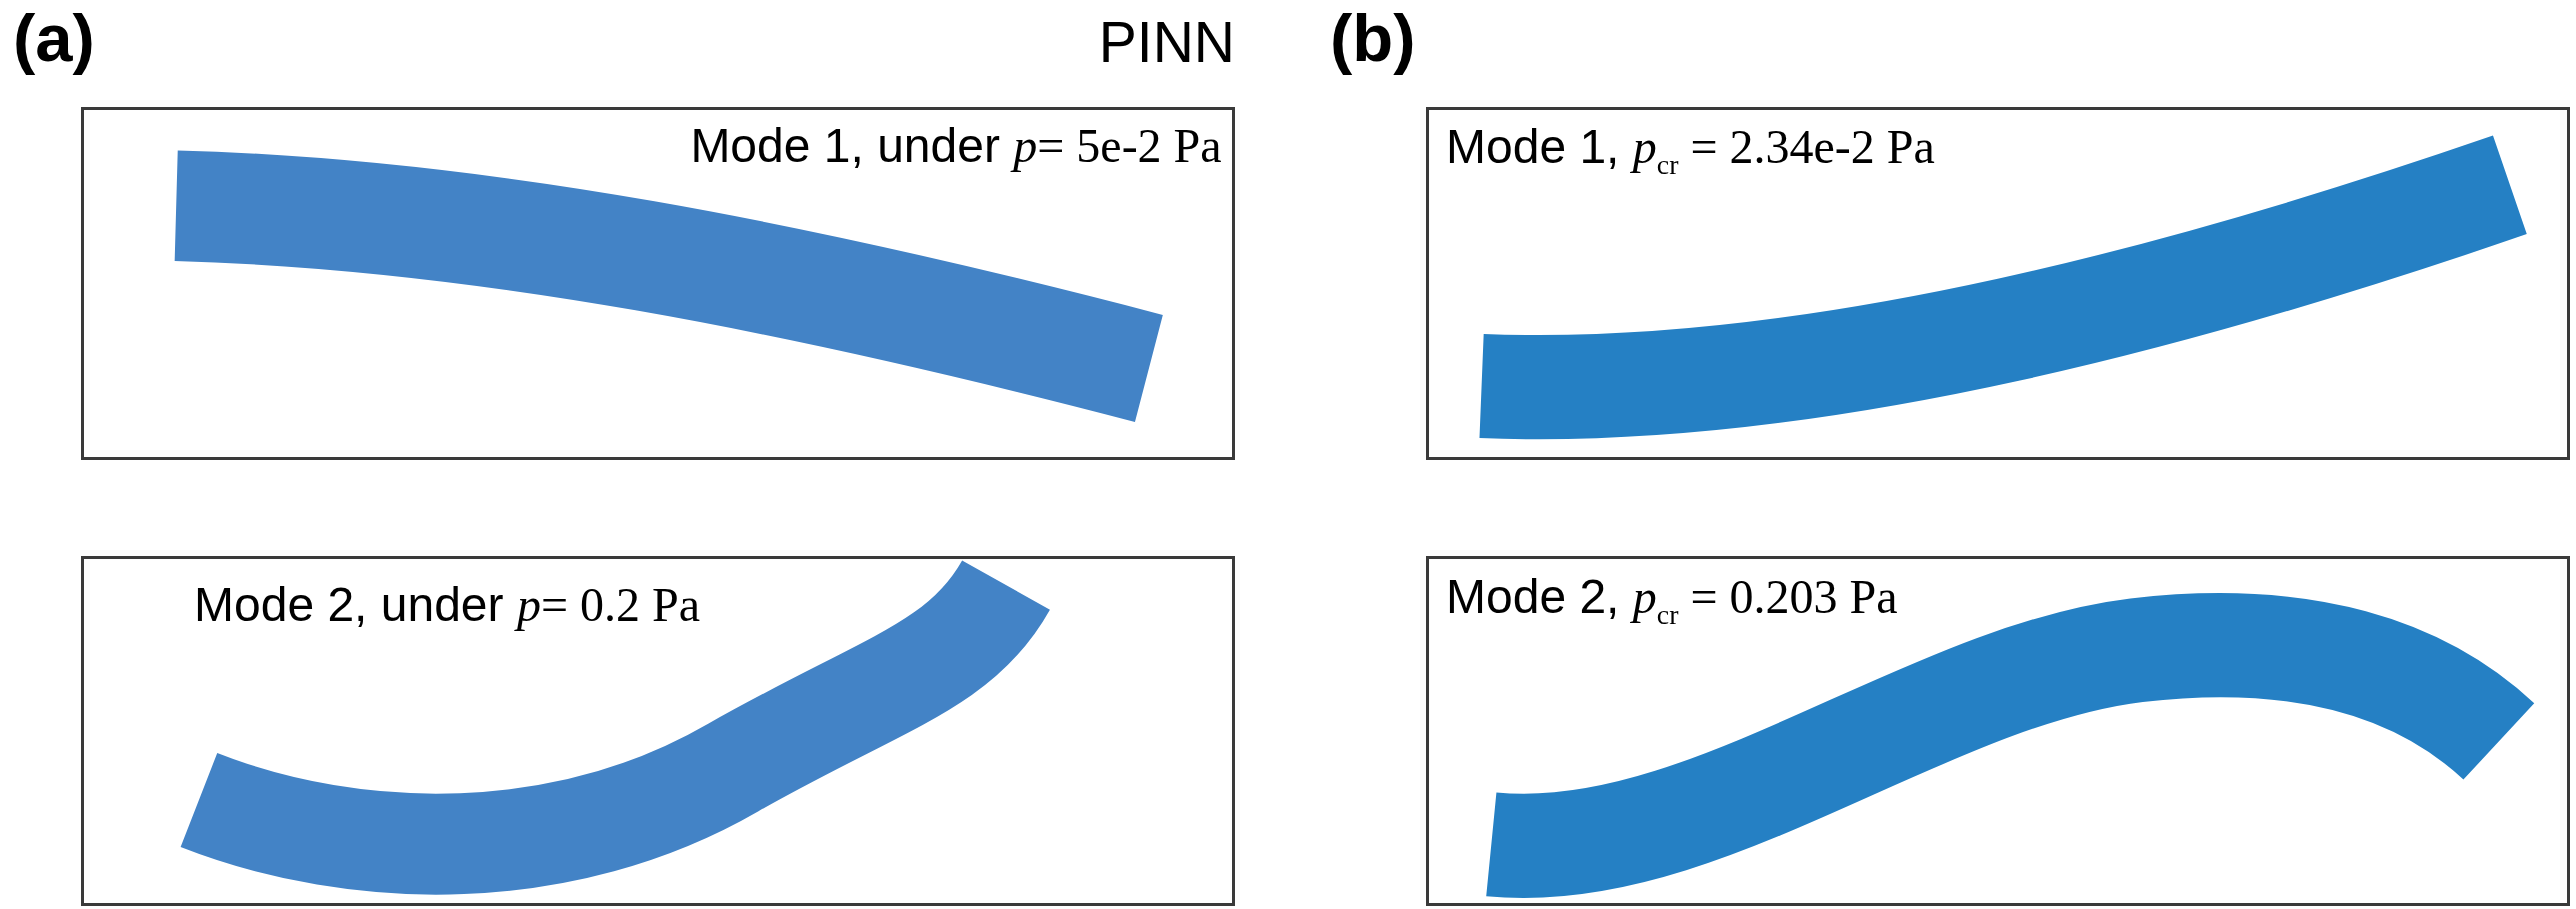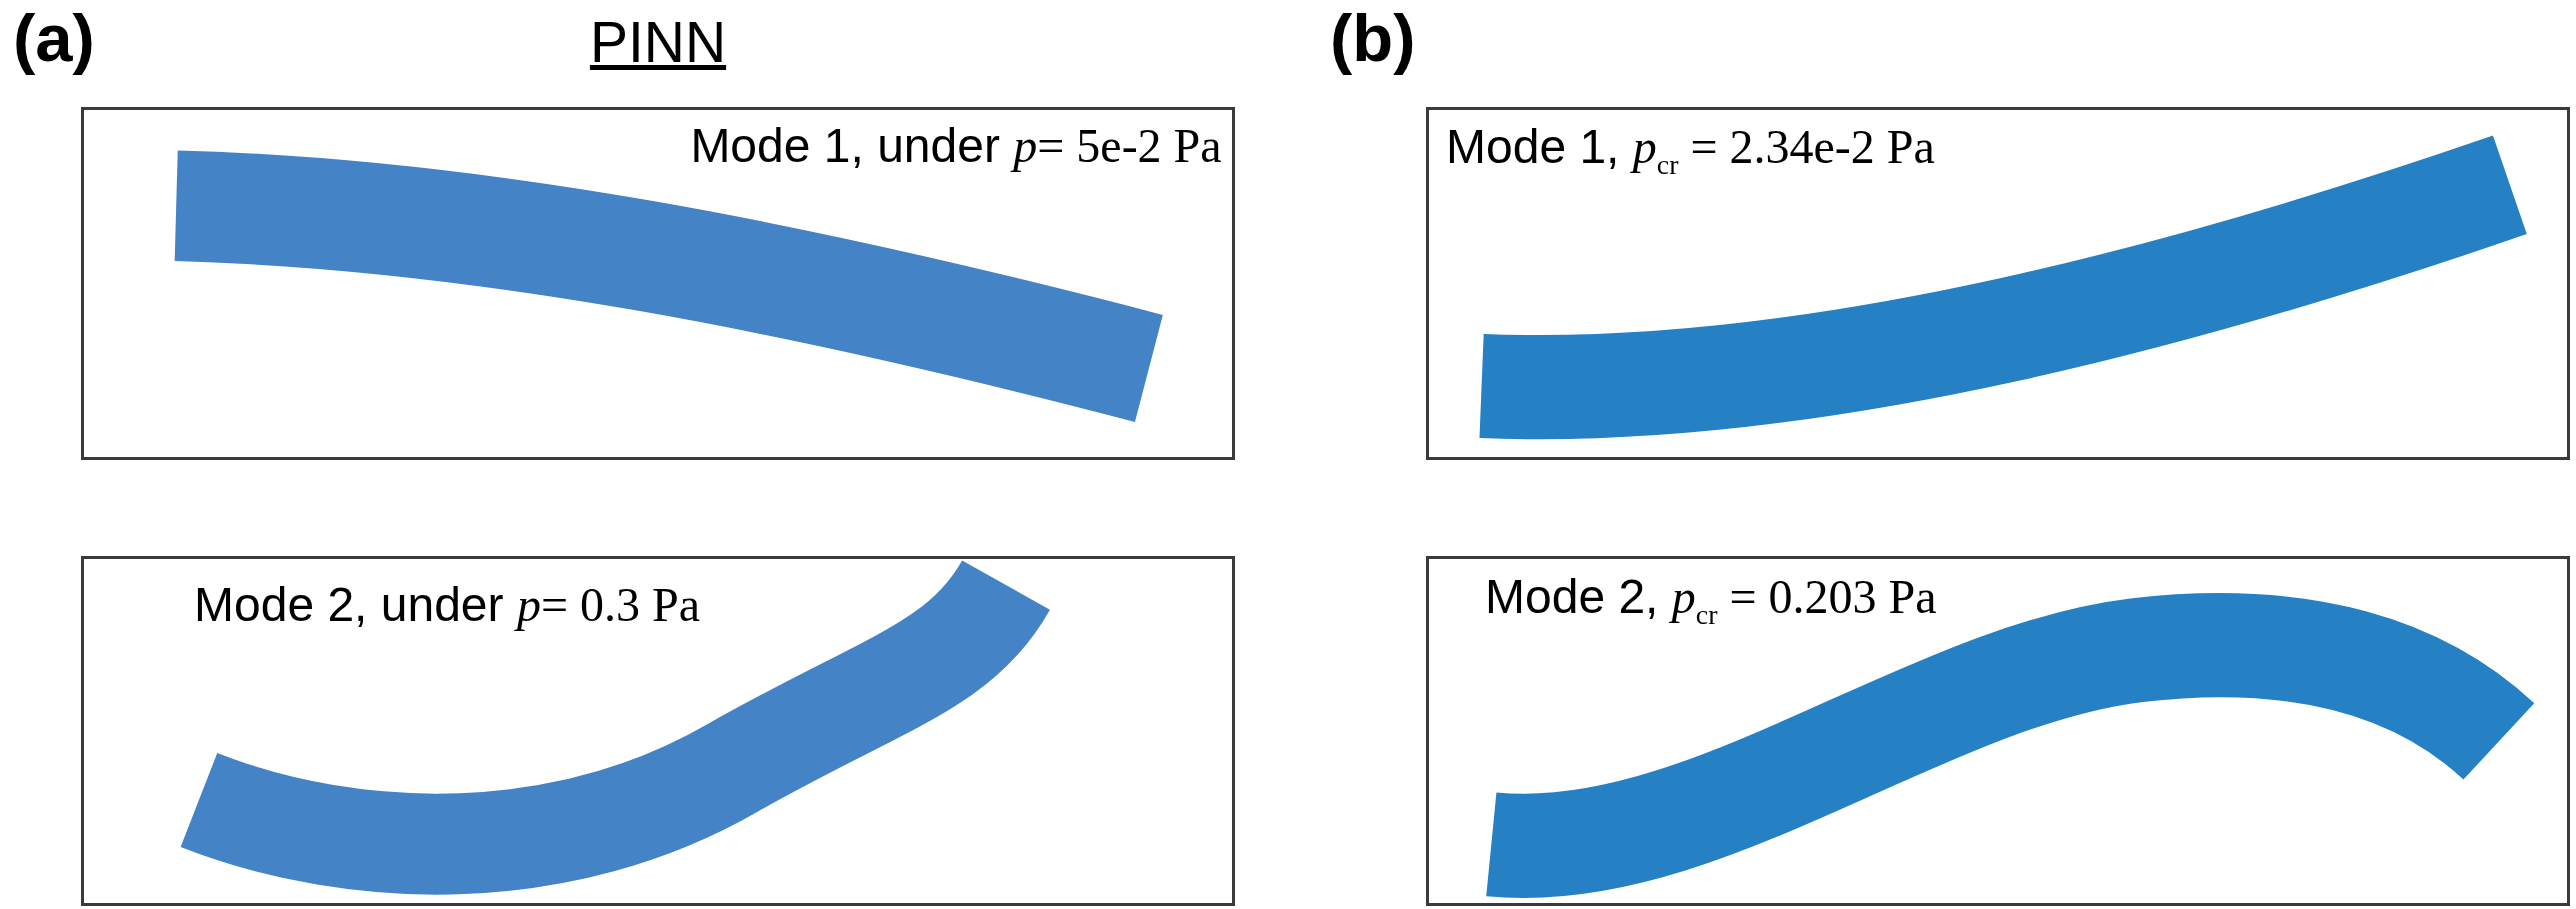--- a/index.html
+++ b/index.html
@@ -18,22 +18,21 @@
     line-height:1;
     top:3.9px;
   }
   #label-a{left:13px;}
   #label-b{left:1330px;}
   .col-title{
     position:absolute;
     top:14.3px;
     font-size:57px;
     line-height:1;
-    text-align:center;
-    text-decoration:underline;
+    text-align:right;
   }
   #title-pinn{left:81px;width:1154px;}
   #title-fem{left:1426px;width:1144px;}
   .panel{
     position:absolute;
     border:3.9px solid #3a3a3a;
     background:#ffffff;
     overflow:hidden;
     box-sizing:border-box;
   }
@@ -48,21 +47,21 @@
   .caption{
     position:absolute;
     font-size:48px;
     line-height:1.15;
     white-space:nowrap;
     z-index:2;
   }
   #cap-a1{top:7.8px;right:10.4px;}
   #cap-a2{top:18px;left:110px;}
   #cap-b1{top:9px;left:17px;}
-  #cap-b2{top:10.4px;left:17px;margin-left:39px;}
+  #cap-b2{top:10.4px;left:17px;}
   .cap-sans{font-family:"Liberation Sans",sans-serif;}
   .cap-var{font-family:"Liberation Serif",serif;font-style:italic;}
   .cap-sub{font-family:"Liberation Serif",serif;font-size:0.58em;vertical-align:-0.38em;}
   .cap-eq{font-family:"Liberation Serif",serif;}
 </style>
 </head>
 <body>
 
 <div id="page" style="background: rgb(255, 255, 255);">
 
@@ -75,21 +74,21 @@
     <svg class="beam-svg" viewBox="0 0 1768 533" preserveAspectRatio="none">
       <path d="M 142,147 C 610,160 1100,256 1640,397" fill="none" stroke-width="170" stroke-linecap="butt" stroke="#4383c6"></path>
     </svg>
     <div id="cap-a1" class="caption"><span class="cap-sans">Mode 1, under </span><span class="cap-var">p</span><span class="cap-sub"></span><span class="cap-eq">= 5e-2 Pa</span></div>
   </div>
 
   <div id="panel-a2" class="panel" style="border-color: rgb(58, 58, 58);">
     <svg class="beam-svg" viewBox="0 0 1768 528" preserveAspectRatio="none">
       <path d="M 177,370 C 420,465 740,470 1000,320 C 1230,190 1350,165 1420,40" fill="none" stroke-width="155" stroke-linecap="butt" stroke="#4383c6"></path>
     </svg>
-    <div id="cap-a2" class="caption"><span class="cap-sans">Mode 2, under </span><span class="cap-var">p</span><span class="cap-sub"></span><span class="cap-eq">= 0.3 Pa</span></div>
+    <div id="cap-a2" class="caption"><span class="cap-sans">Mode 2, under </span><span class="cap-var">p</span><span class="cap-sub"></span><span class="cap-eq">= 0.2 Pa</span></div>
   </div>
 
   <div id="panel-b1" class="panel" style="border-color: rgb(58, 58, 58); padding-left: 12px;">
     <svg class="beam-svg" viewBox="0 0 1753 533" preserveAspectRatio="none">
       <path d="M 81,424 C 600,445 1200,275 1665,115" fill="none" stroke-width="160" stroke-linecap="butt" stroke="#2580c4"></path>
     </svg>
     <div id="cap-b1" class="caption"><span class="cap-sans">Mode 1, </span><span class="cap-var">p</span><span class="cap-sub">cr</span><span class="cap-eq"> = 2.34e-2 Pa</span></div>
   </div>
 
   <div id="panel-b2" class="panel" style="border-color: rgb(58, 58, 58);">

